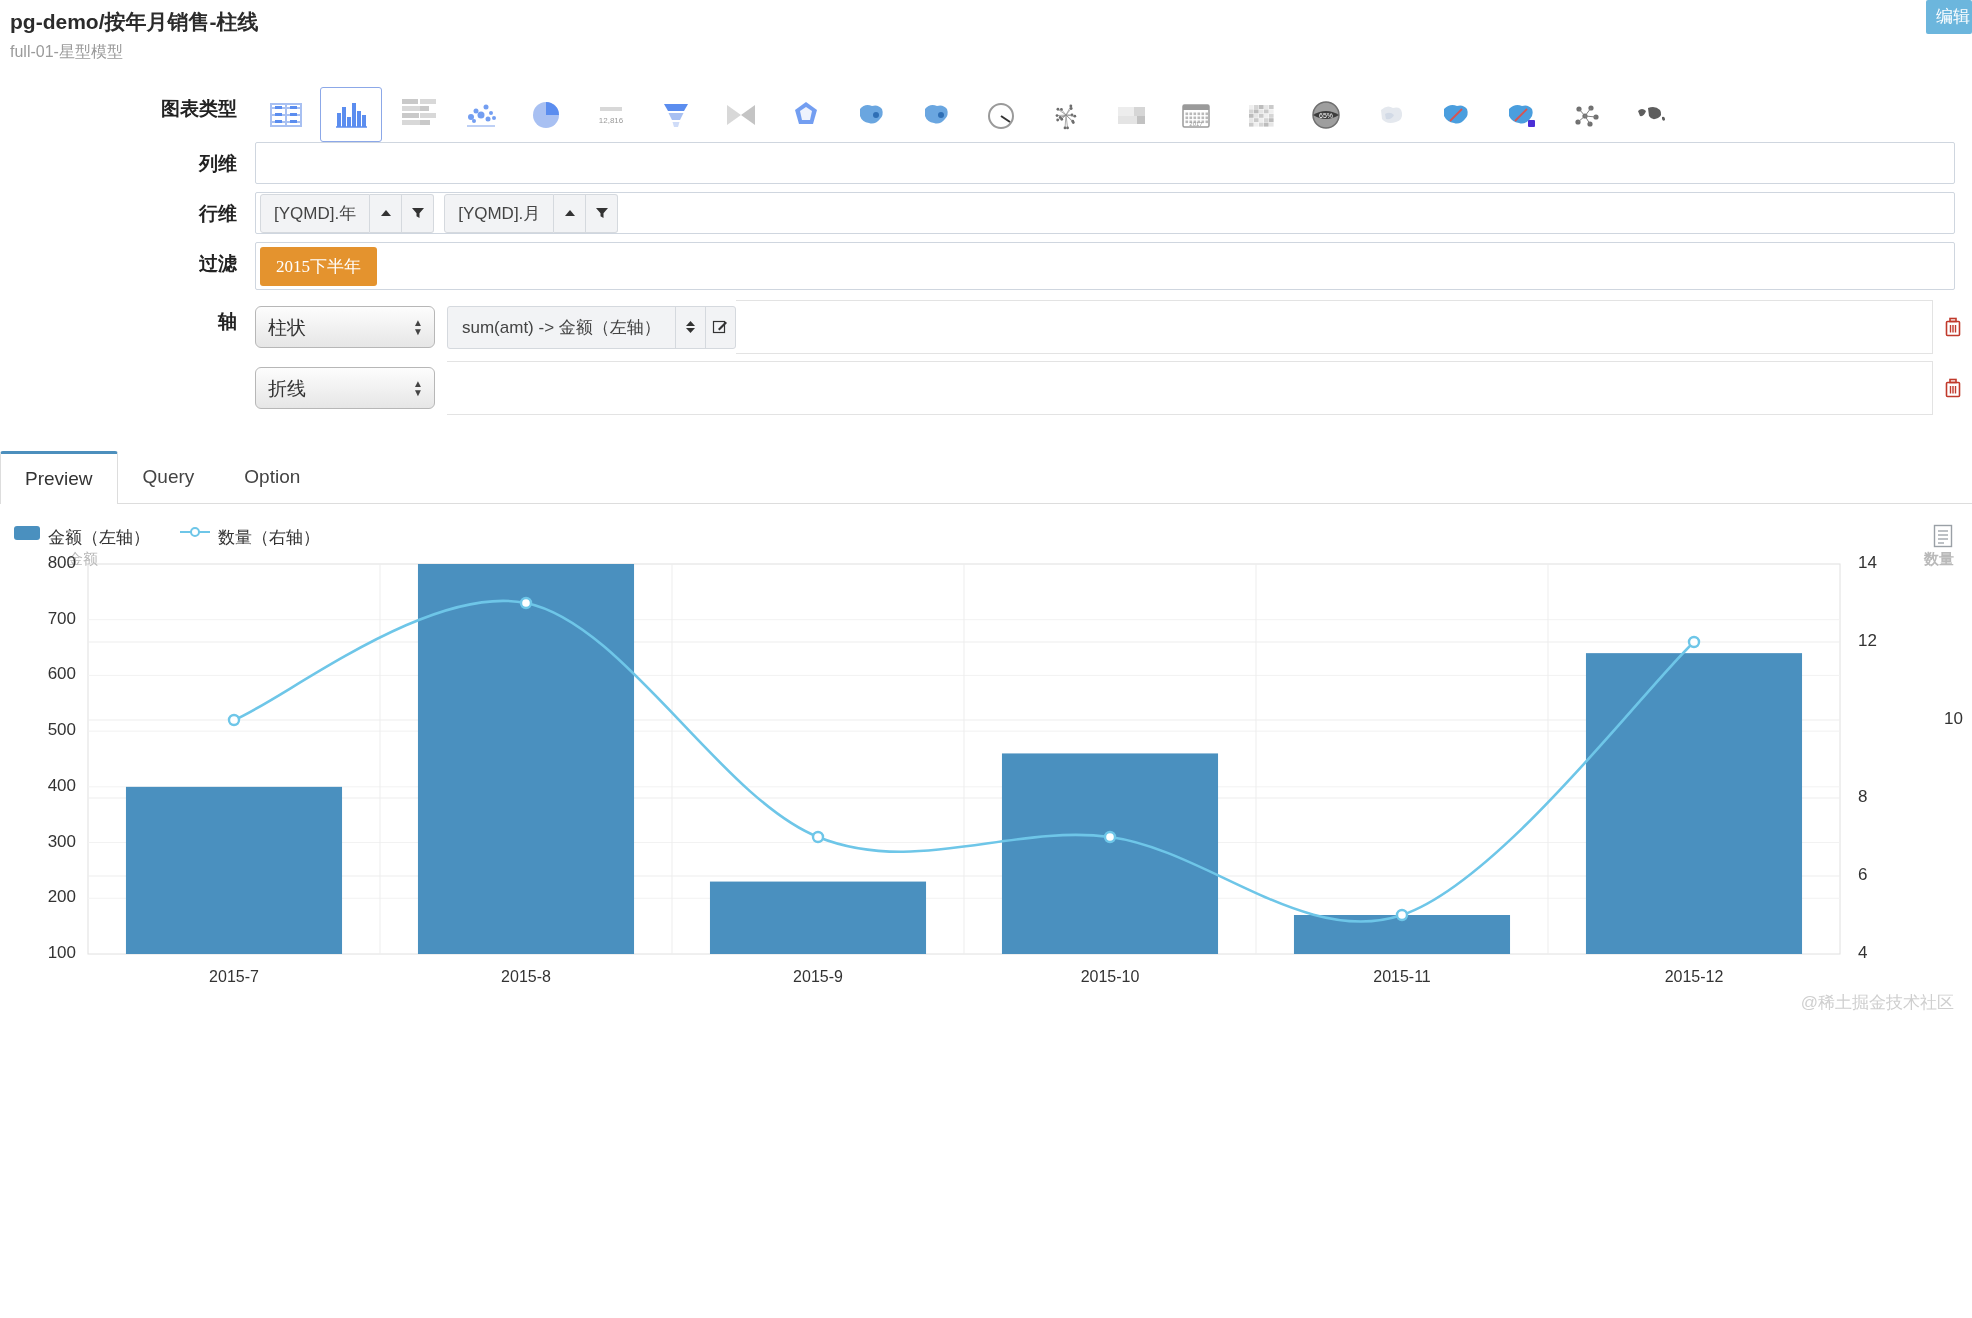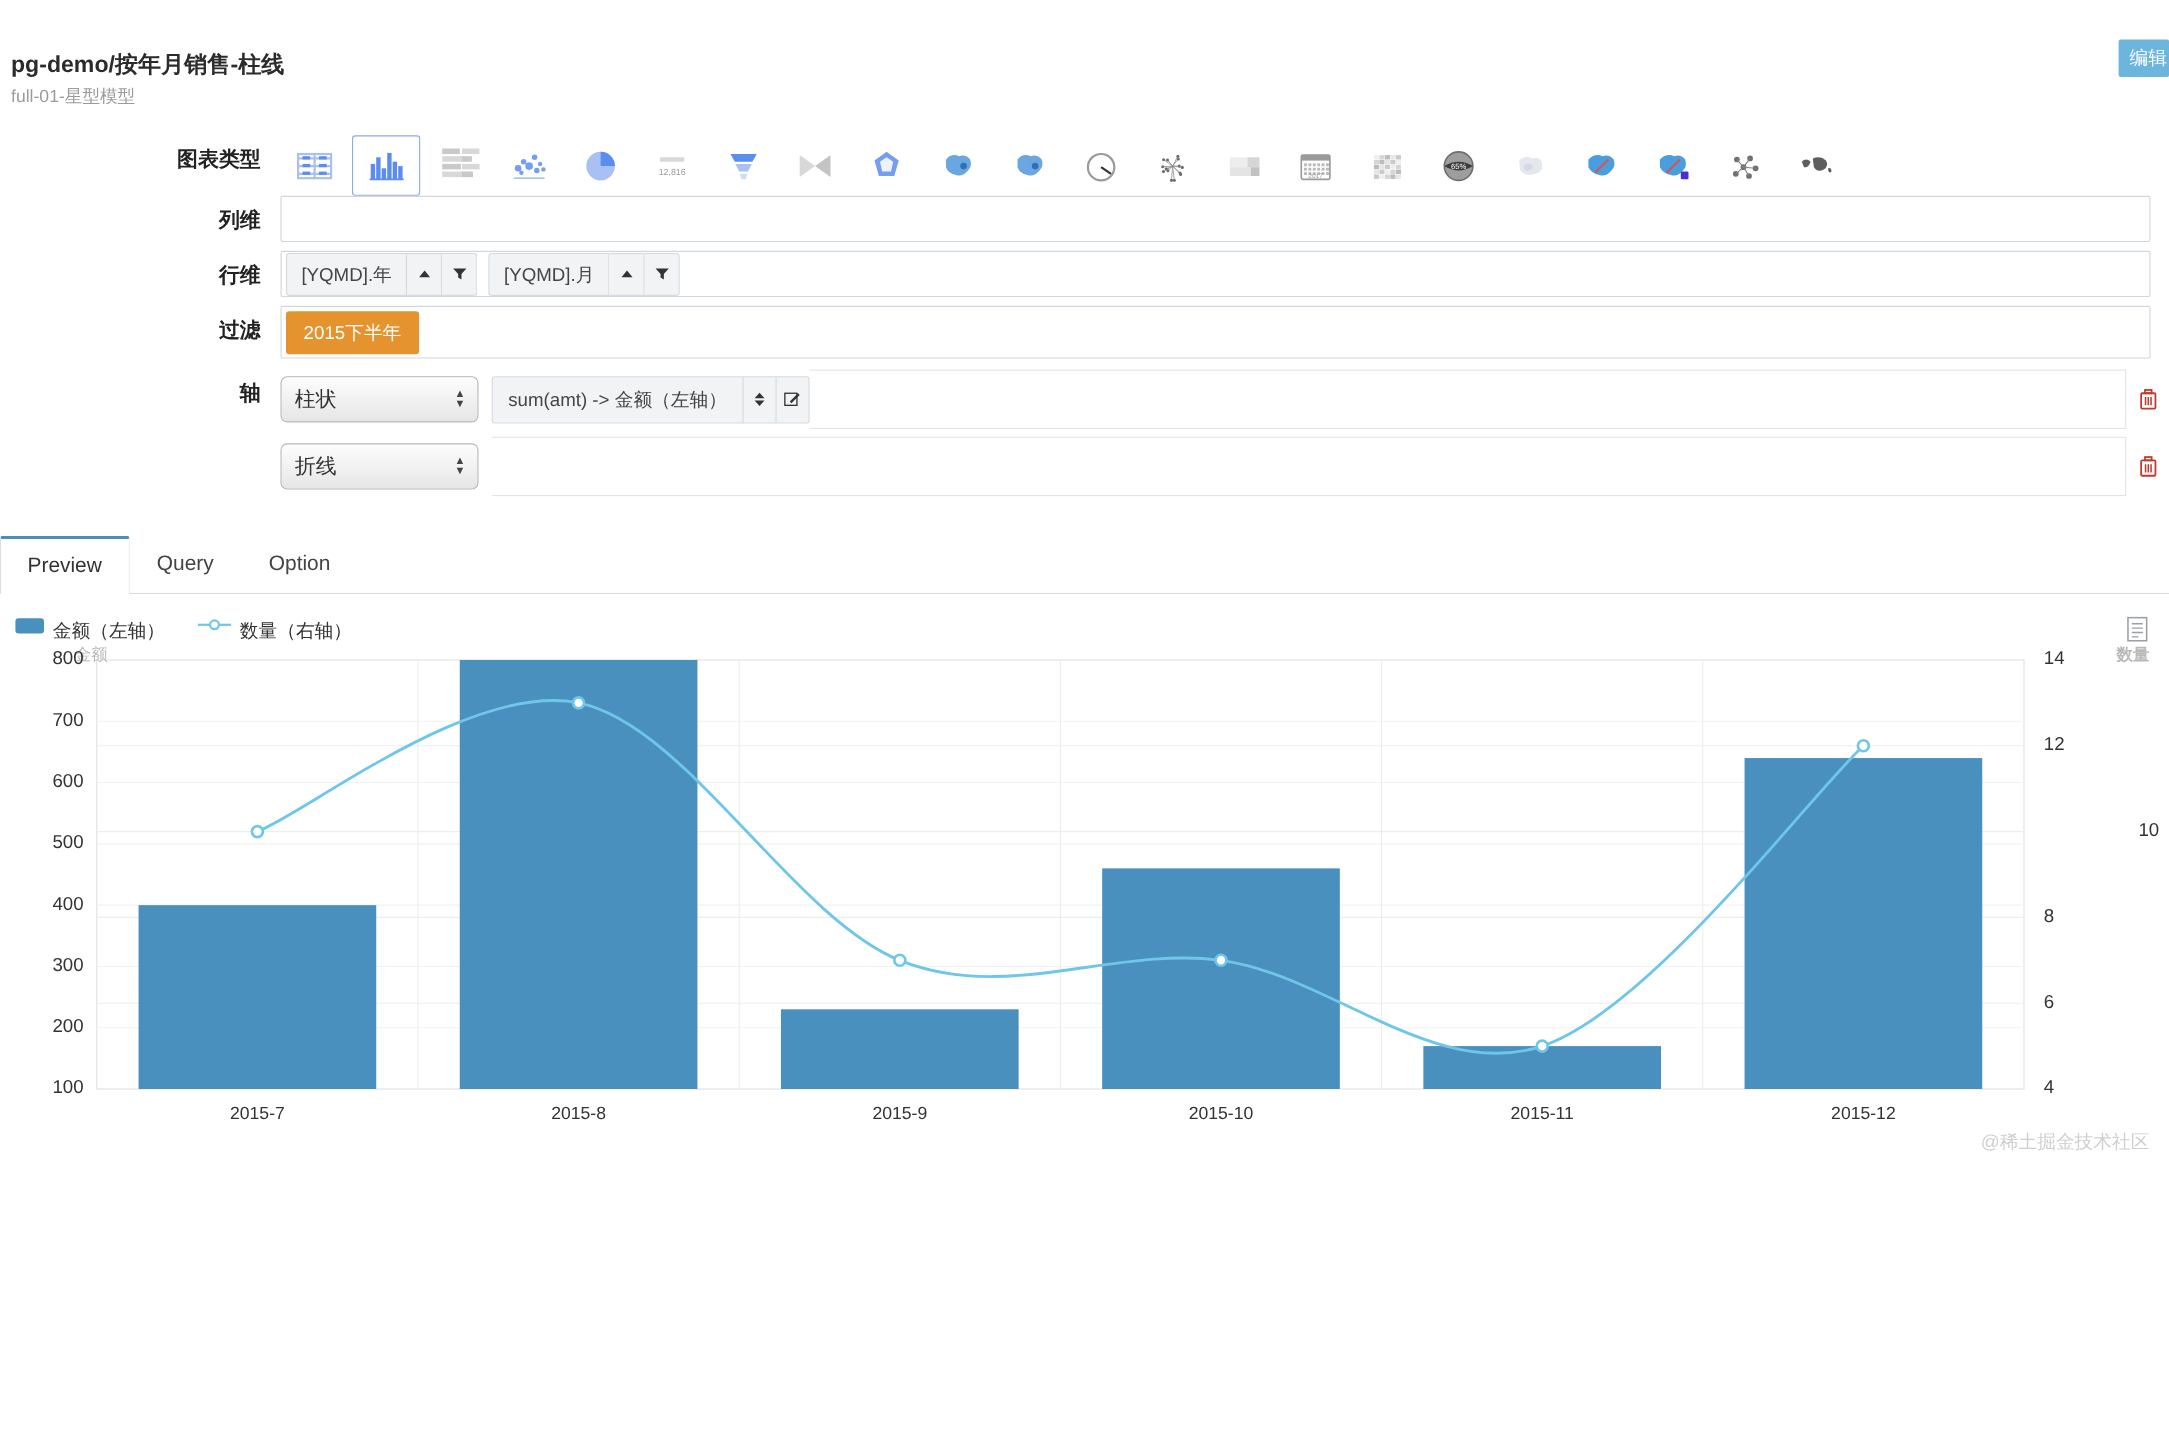--- a/index.html
+++ b/index.html
@@ -6,21 +6,21 @@
   html, body { margin:0; padding:0; }
   body {
     width:1972px; height:1318px;
     background:#fff;
     font-family:"Liberation Sans","DejaVu Sans",sans-serif;
     color:#333;
     overflow:hidden;
     position:relative;
   }
   
-  .header { padding:8px 0 0 10px; position:relative;margin-top:36px; }
+  .header { padding:8px 0 0 10px; position:relative; }
   .page-title { font-size:21px; font-weight:bold; color:#2b2b2b; letter-spacing:0px; }
   .page-subtitle { font-size:16px; color:#9b9b9b; margin-top:6px; }
   .edit-btn {
     position:absolute; top:0px; right:0px;
     background:#6cb6dd; color:#fff;
     font-size:17px; padding:5px 8px 6px 10px;
     border:none; border-radius:2px;
     width:46px; overflow:hidden; white-space:nowrap;
     cursor:pointer;
   }
@@ -55,21 +55,21 @@
     border-radius:3px 0 0 3px; white-space:nowrap;
   }
   .chip-btn {
     background:#f2f3f5; border:1px solid #d5d9de; border-left:none;
     width:32px; display:flex; align-items:center; justify-content:center;
     font-size:13px; color:#333; cursor:pointer;
   }
   .chip-btn:last-child { border-radius:0 3px 3px 0; }
   .filter-chip {
     background:#e4932e; color:#fff; font-size:17px;
-    padding:8px 16px; border-radius:3px; cursor:pointer;
+    padding:8px 16px; border-radius:3px; cursor:pointer;font-family:Liberation Serif, serif;
   }
   .axis-row { display:flex; align-items:center; margin-bottom:7px; }
   .axis-select {
     -webkit-appearance:none; appearance:none;
     width:180px; height:42px;
     border:1px solid #b7b7b7; border-radius:6px;
     background:linear-gradient(#fdfdfd,#e6e6e6);
     font-size:19px; color:#333; padding:0 12px;
     font-family:"Liberation Sans",sans-serif;
     cursor:pointer;

